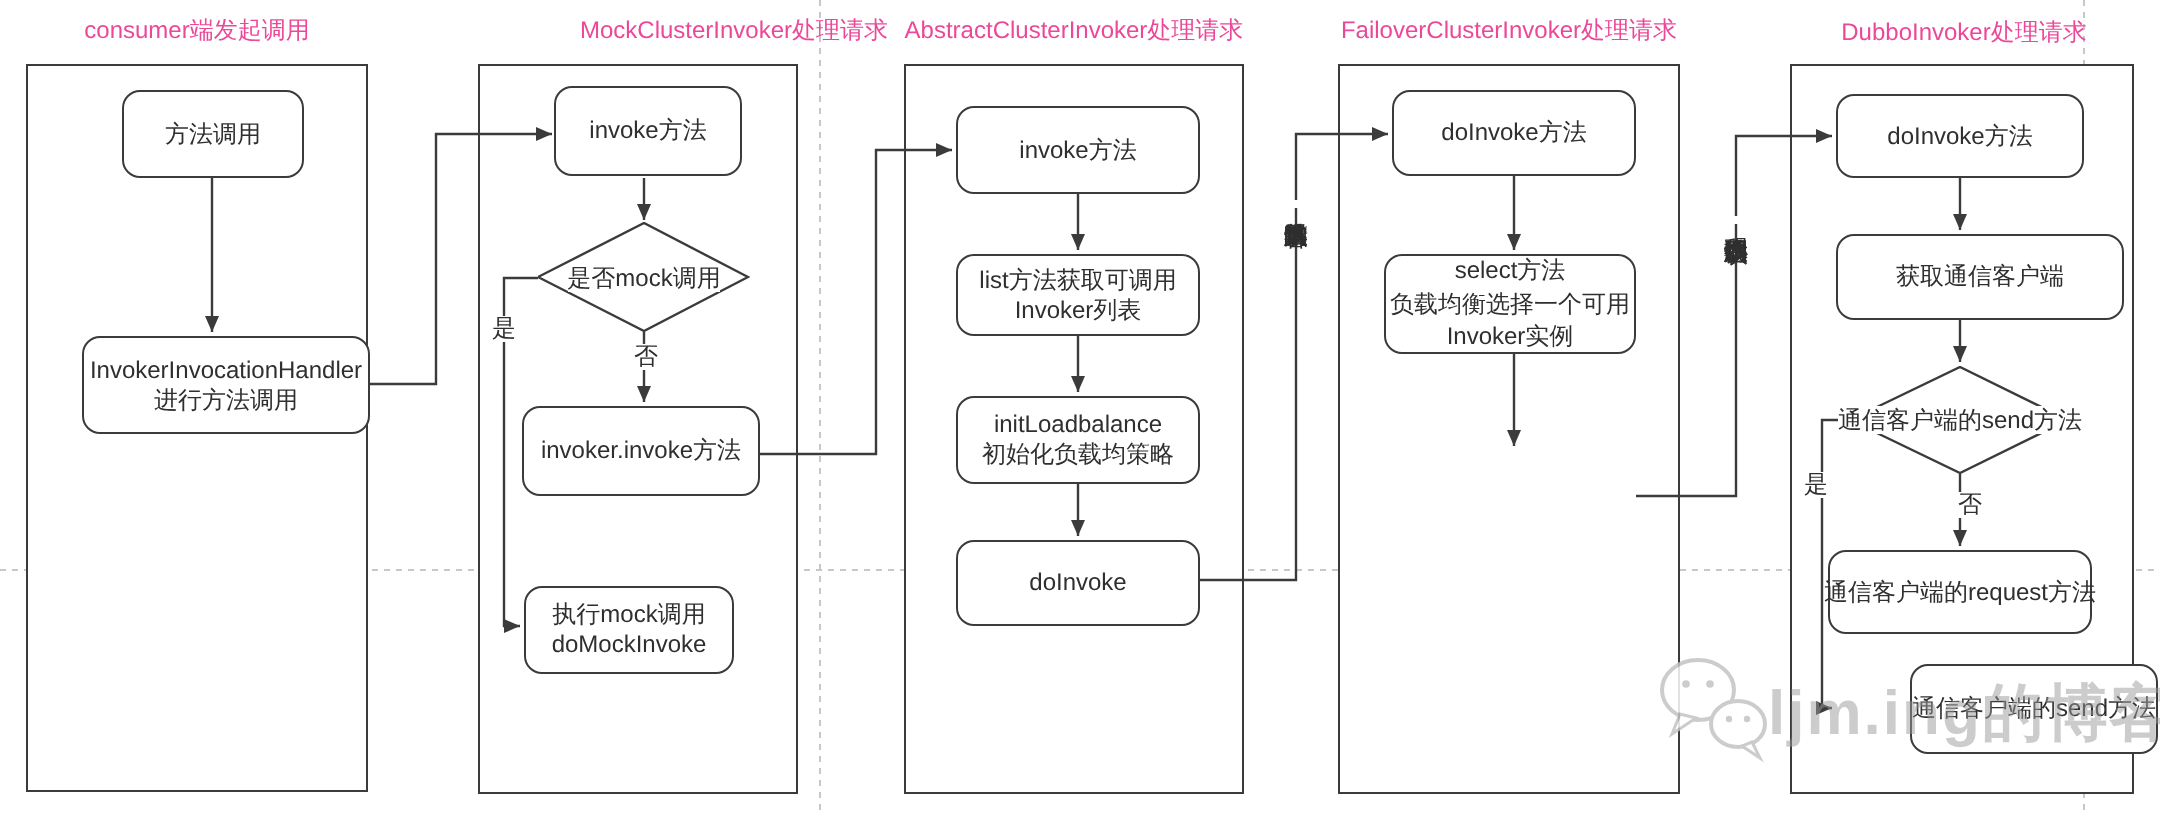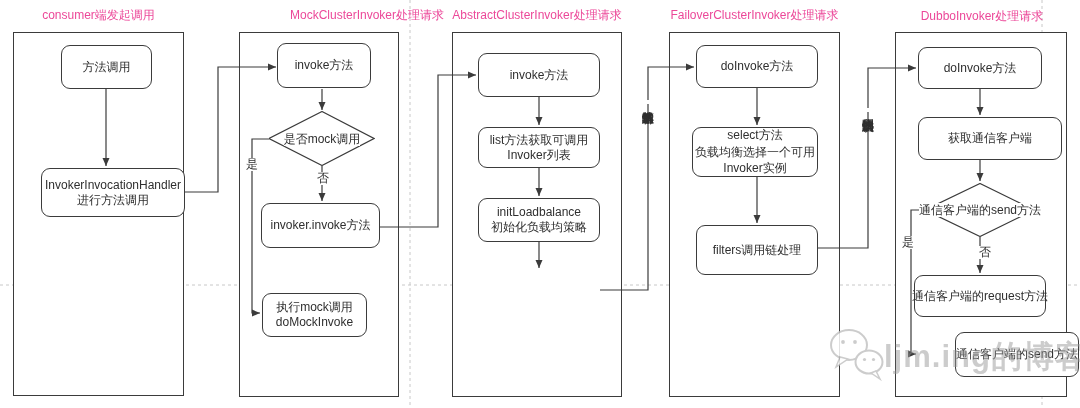--- a/index.html
+++ b/index.html
@@ -110,31 +110,31 @@
     <div class="nl">invoke方法</div>
   </div>
   <div class="node" style="left:478px;top:127px;width:122px;height:41px;">
     <div class="nl">list方法获取可调用</div>
     <div class="nl">Invoker列表</div>
   </div>
   <div class="node" style="left:478px;top:198px;width:122px;height:44px;">
     <div class="nl">initLoadbalance</div>
     <div class="nl">初始化负载均策略</div>
   </div>
+  <div class="node" style="left:478px;top:270px;width:122px;height:43px;">
+    <div class="nl">doInvoke</div>
+  </div>
 
   <div class="node" style="left:696px;top:45px;width:122px;height:43px;">
     <div class="nl">doInvoke方法</div>
   </div>
   <div class="node" style="left:692px;top:127px;width:126px;height:50px;justify-content:space-between;">
     <div class="nl">select方法</div>
     <div class="nl">负载均衡选择一个可用</div>
     <div class="nl">Invoker实例</div>
-  </div>
-  <div class="node" style="left:696px;top:225px;width:122px;height:50px;">
-    <div class="nl">filters调用链处理</div>
   </div>
 
   <div class="node" style="left:918px;top:47px;width:124px;height:42px;">
     <div class="nl">doInvoke方法</div>
   </div>
   <div class="node" style="left:918px;top:117px;width:144px;height:43px;">
     <div class="nl">获取通信客户端</div>
   </div>
   <div class="diamond" style="left:925px;top:183px;width:110px;height:54px;">
     <svg width="110" height="54">

